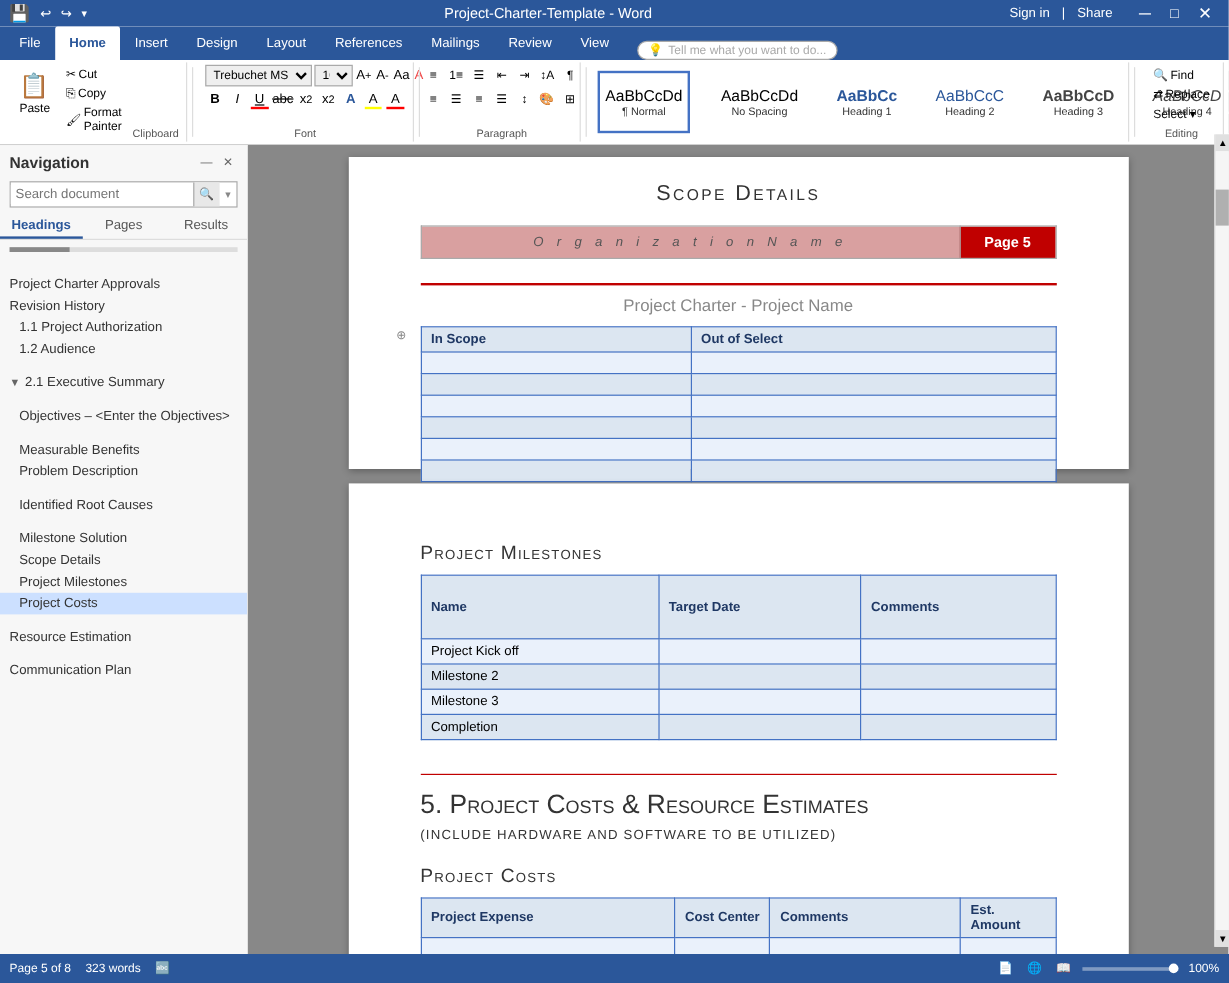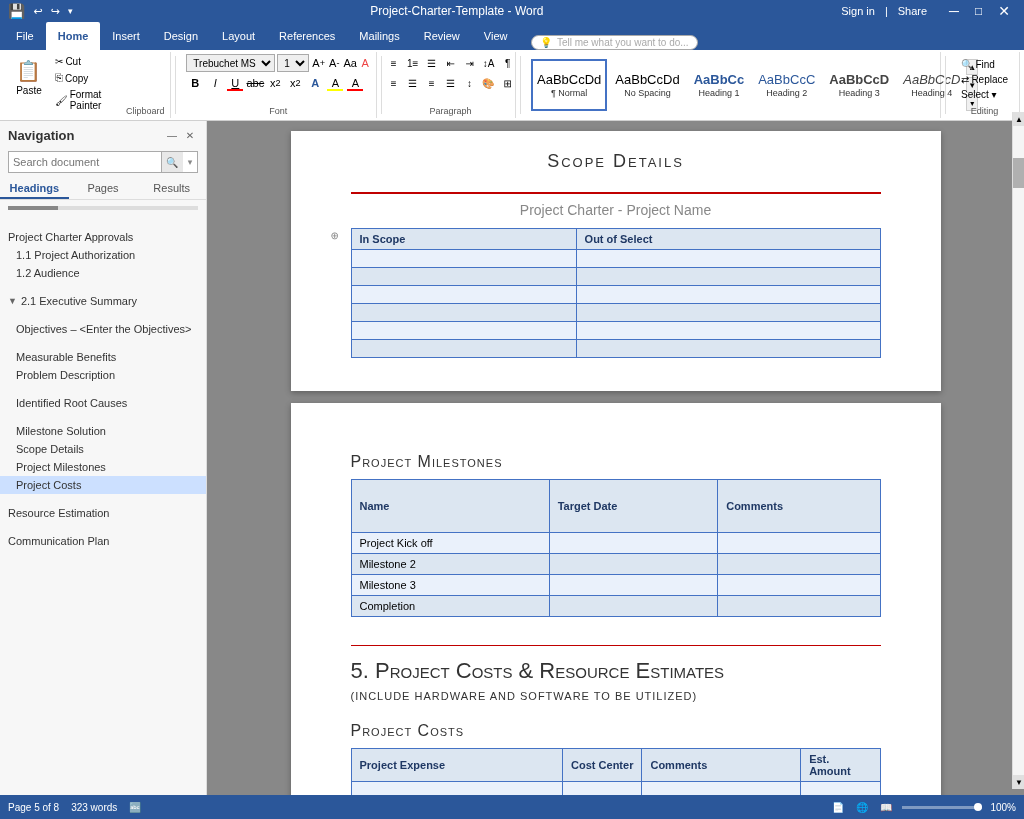--- a/index.html
+++ b/index.html
@@ -284,21 +284,21 @@
           <div class="para-btn">🎨</div>
           <div class="para-btn">⊞</div>
         </div>
       </div>
       <div class="ribbon-group-label">Paragraph</div>
     </div>
 
     <div class="ribbon-separator"></div>
 
     <div class="ribbon-group" style="flex-direction:row; min-width:360px; gap:0;">
-      <div style="display:flex; gap:2px; align-items:center; flex:1;">
+      <div style="display:flex; gap:20px; align-items:center; flex:1;">
         <div class="style-btn" style="border:2px solid #4472c4;">
           <div class="style-preview" style="font-size:13px;">AaBbCcDd</div>
           <div class="style-label">¶ Normal</div>
         </div>
         <div class="style-btn">
           <div class="style-preview" style="font-size:13px;">AaBbCcDd</div>
           <div class="style-label">No Spacing</div>
         </div>
         <div class="style-btn">
           <div class="style-preview" style="font-size:13px; color:#2b579a; font-weight:bold;">AaBbCc</div>
@@ -372,20 +372,21 @@
     </div>
 
     <div style="padding: 4px 8px 0;">
       <div class="nav-slider">
         <div class="nav-slider-thumb"></div>
       </div>
     </div>
     <div class="nav-content">
       <div class="nav-spacer"></div>
       <div class="nav-item">Project Charter Approvals</div>
+      <div class="nav-item">Revision History</div>
       <div class="nav-item indent1">1.1 Project Authorization</div>
       <div class="nav-item indent1">1.2  Audience</div>
       <div class="nav-spacer"></div>
       <div class="nav-item has-arrow">
         <span class="nav-arrow">▼</span>
         2.1 Executive Summary
       </div>
       <div class="nav-spacer"></div>
       <div class="nav-item indent1">Objectives – &lt;Enter the Objectives&gt;</div>
       <div class="nav-spacer"></div>
@@ -402,20 +403,28 @@
       <div class="nav-item">Resource Estimation</div>
       <div class="nav-spacer"></div>
       <div class="nav-item">Communication Plan</div>
     </div>
   </div>
 
   <div class="doc-area" style="position:relative;">
 
     <div class="page" style="padding-top: 20px; min-height: 260px;">
       <div class="scope-title">Scope Details</div>
+      <table class="org-table">
+        <tbody>
+            <tr>
+          <td class="org-name-cell">O r g a n i z a t i o n   N a m e</td>
+          <td class="org-page-cell">Page 5</td>
+        </tr>
+      </tbody>
+        </table>
 
       <div class="scope-section">
         <hr class="divider-line">
         <div class="project-charter-title">Project Charter - Project Name</div>
 
         <div style="position:relative;">
           <span style="position:absolute; left:-20px; top:2px; font-size:10px; color:#888; cursor:pointer;">⊕</span>
           <table class="scope-table">
             <thead>
               <tr>

